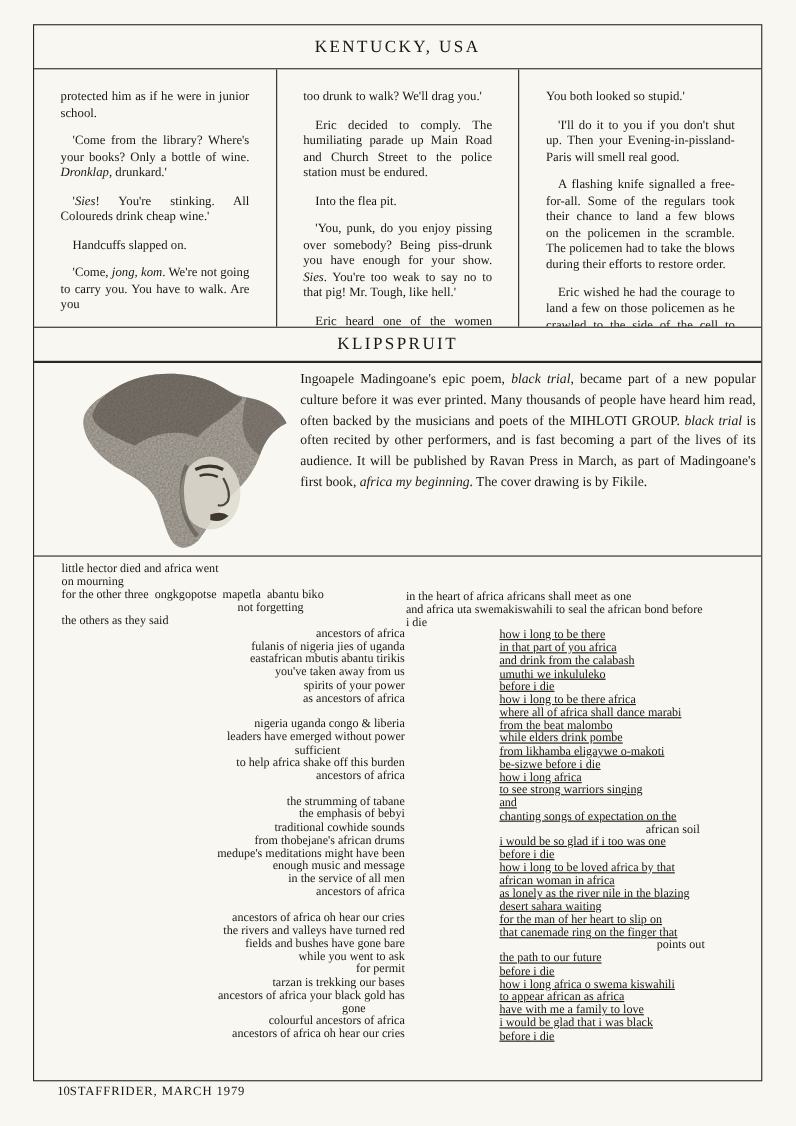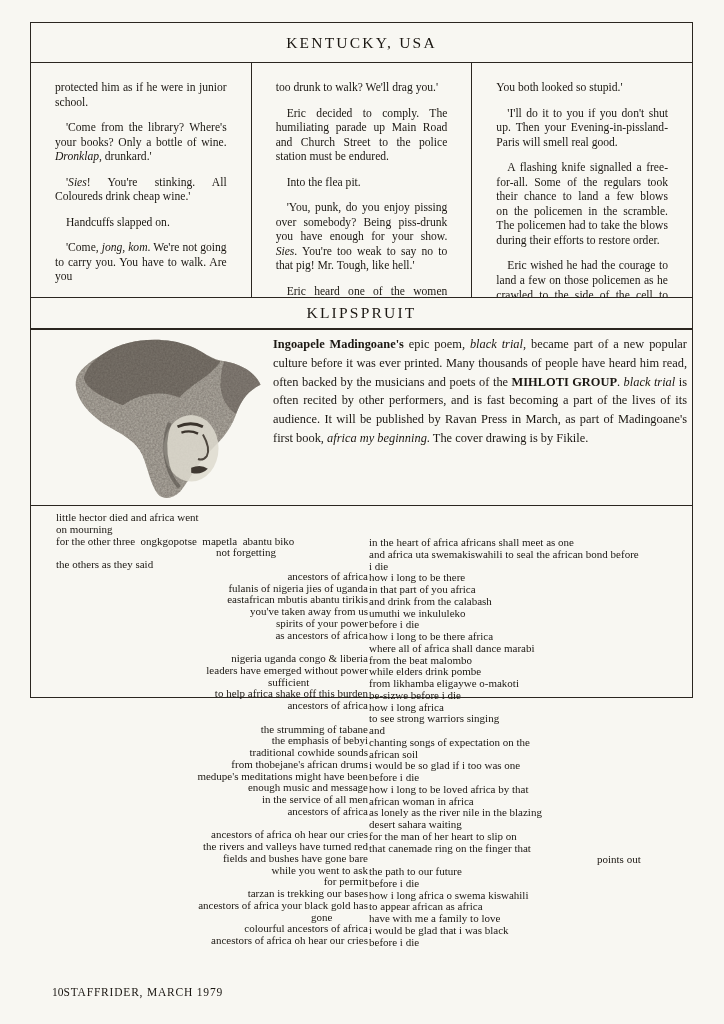--- a/index.html
+++ b/index.html
@@ -5,21 +5,21 @@
   html,body{margin:0;padding:0;}
   body{
     width:724px;height:1024px;
     background:#f8f7f2;
     font-family:"Liberation Serif", serif;
     color:#1b1712;
     position:relative;
     overflow:hidden;
   }
   .frame{
-    position:absolute;left:30px;top:22px;width:663px;height:676px;
+    position:absolute;left:30px;top:22px;width:663px;height:961px;
     border:1.6px solid #2b2620;
     box-sizing:border-box;
     background:#f8f7f2;
   }
   
   .kentucky-header{
     height:39px;
     border-bottom:1.6px solid #2b2620;
     display:flex;align-items:center;justify-content:center;
   }
@@ -40,21 +40,21 @@
     padding:7px 13px 0 13px;
     font-size:11.6px;
     line-height:14.55px;
     text-align:justify;
     overflow:hidden;
   }
   .col + .col{border-left:1.5px solid #2b2620;}
   .para{margin:11px;}
   .para.fi{text-indent:11px;}
   .it{font-style:italic;}
-  .bd{font-weight:700;}
+  .bd{font-weight:400;}
   
   .klipspruit-header{
     height:30px;
     border-bottom:2px solid #2b2620;
     display:flex;align-items:center;justify-content:center;
   }
   
   .feature{
     position:relative;
     height:176px;
@@ -78,22 +78,22 @@
     line-height:11.75px;
   }
   .poem-col{position:absolute;top:6px;}
   .poem-left{left:25px;width:312px;}
   .poem-right{left:338px;top:31px;width:322px;}
   .pline{white-space:pre-wrap;}
   .poem-left .ind1{margin-left:75px;text-align:right;}
   .poem-left .ind2{margin-left:160px;}
   .poem-left .ind3{margin-left:212px;}
   .poem-left .ind4{margin-left:255px;}
-  .poem-right .ind1{}
-  .poem-right .ind2{}
+  .poem-right .ind1{margin-left:85px;text-decoration:underline;}
+  .poem-right .ind2{margin-left:218px;}
   .poem-right .ind3{margin-left:228px;}
   
   .footer{
     position:absolute;left:30px;top:986px;width:663px;
     display:flex;
     font-size:11.5px;
   }
   .page-num{padding-left:22px;}
   .journal{padding-right:32px;letter-spacing:0.8px;}
 </style>

